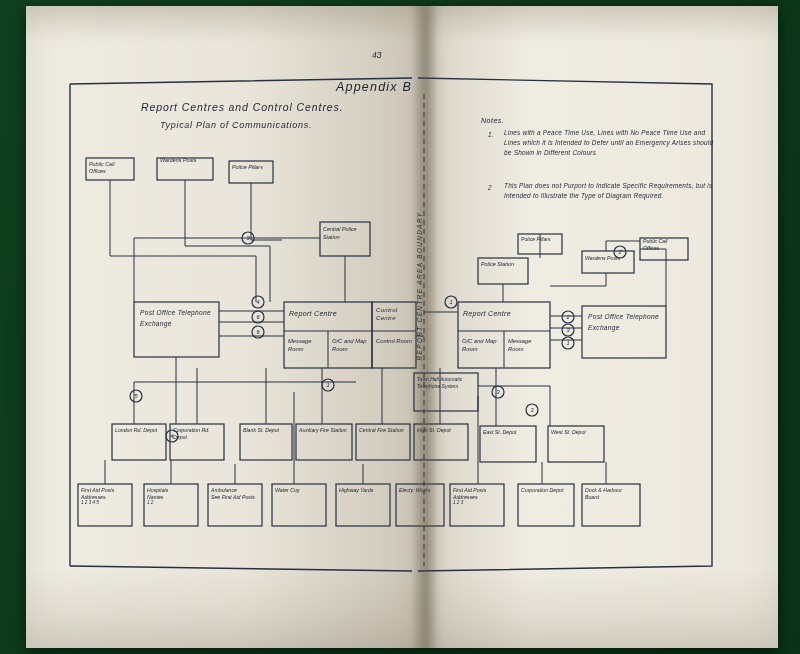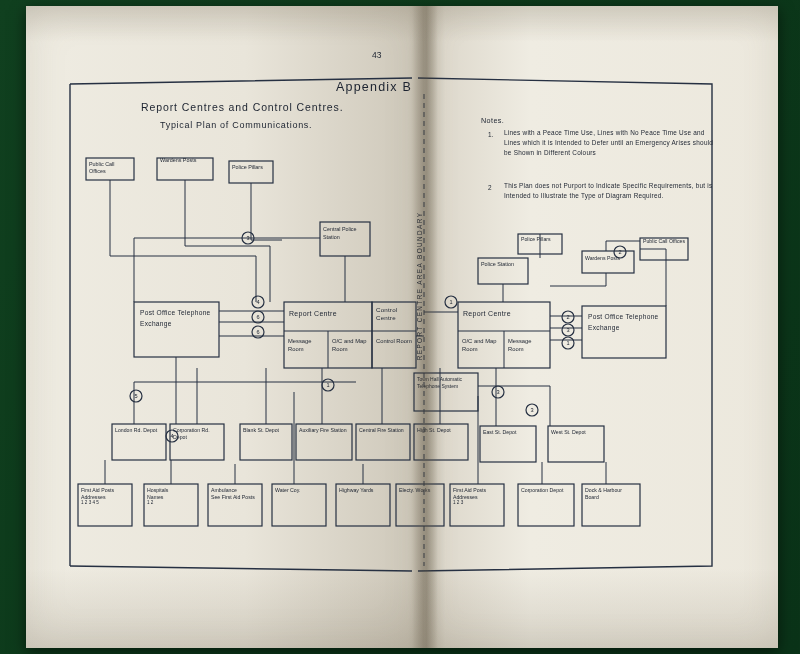--- a/index.html
+++ b/index.html
@@ -11,20 +11,21 @@
     width: 800px;
     height: 654px;
     overflow: hidden;
     font-family: "Liberation Sans", sans-serif;
   }
   #scene {
     position: relative;
     width: 800px;
     height: 654px;
     background: linear-gradient(120deg, #10401f 0%, #0d3a1b 40%, #0a3318 100%);
+    font-style: italic;
   }
   
   #book {
     position: absolute;
     left: 26px;
     top: 6px;
     width: 752px;
     height: 642px;
     background: #ded9cd;
     box-shadow: 0 4px 14px rgba(0,0,0,0.55);

